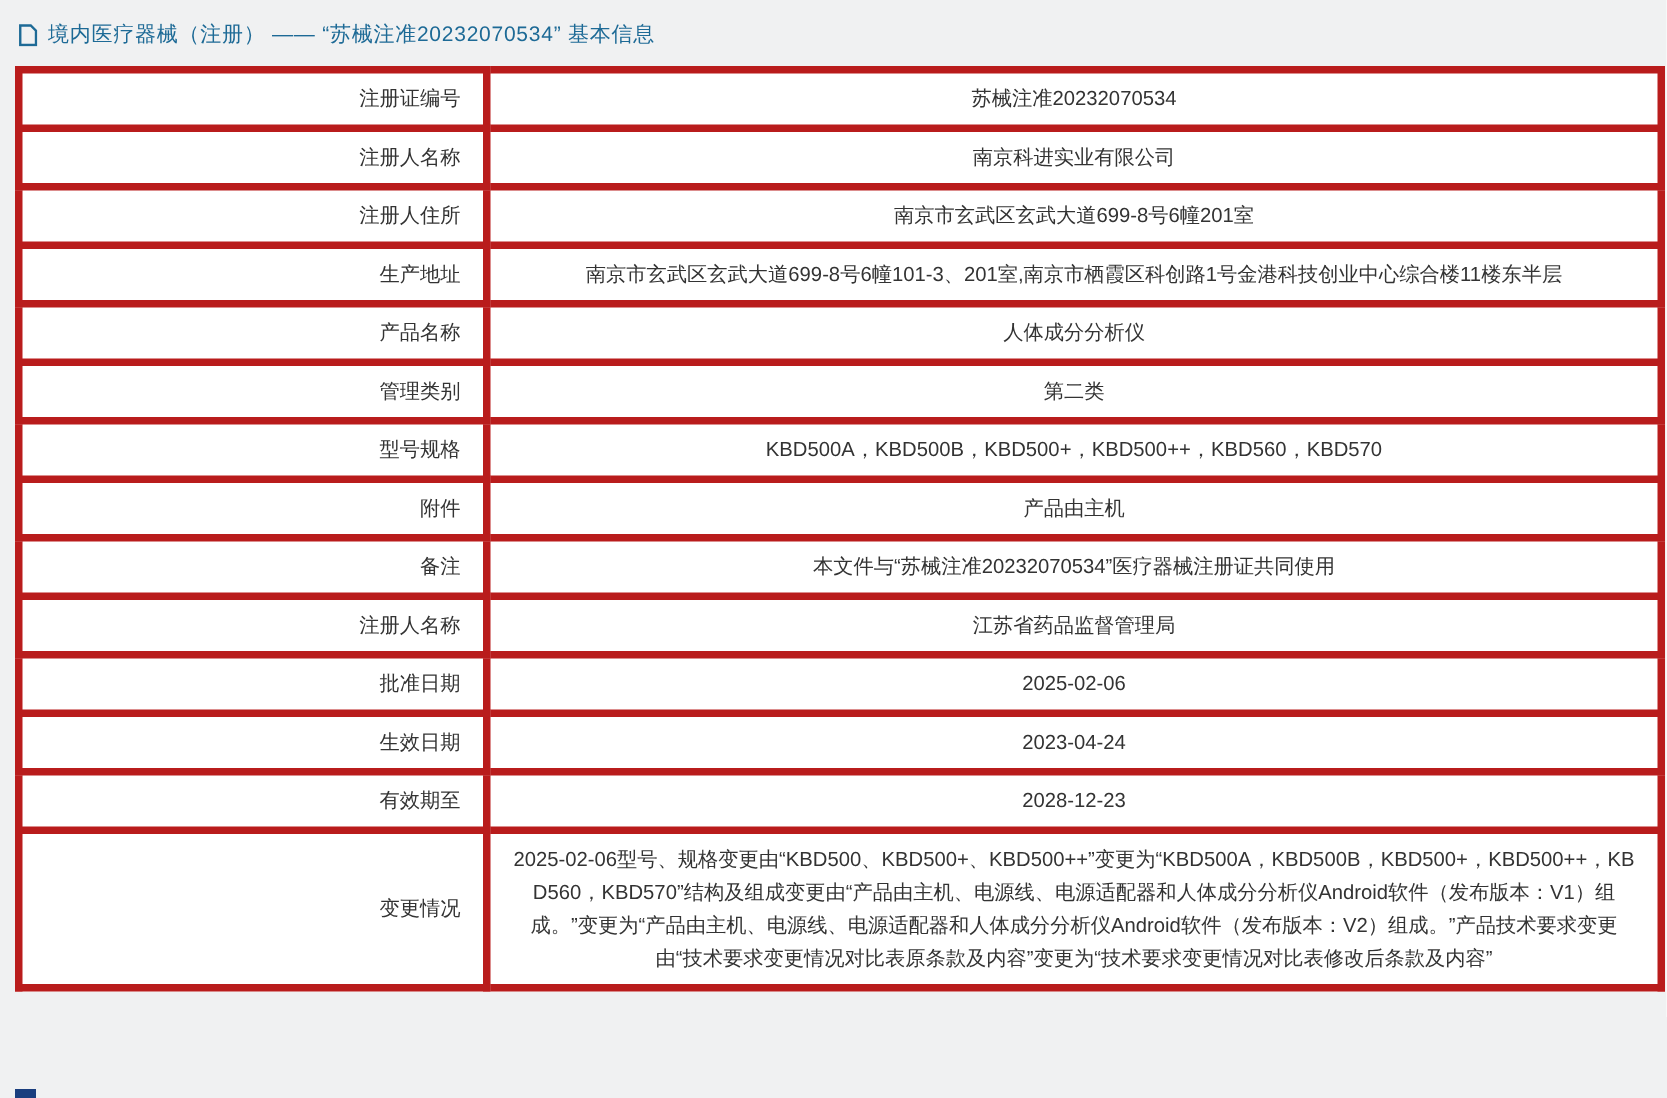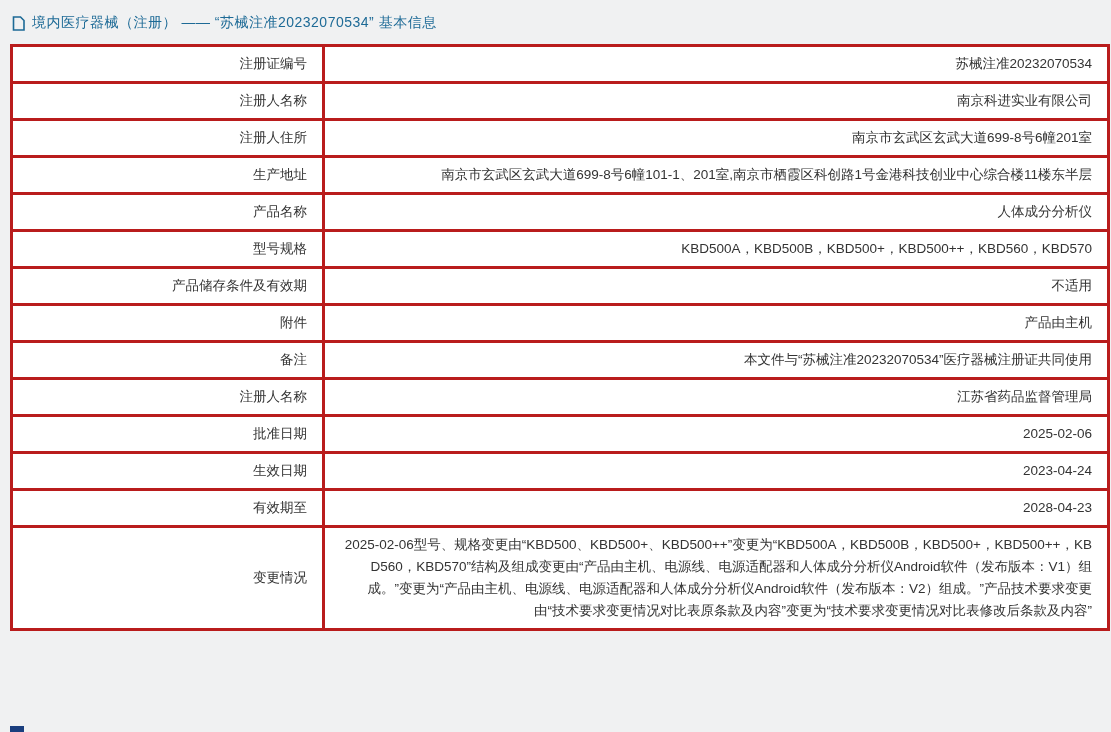--- a/index.html
+++ b/index.html
@@ -24,35 +24,35 @@
     letter-spacing:0.5px;
   }
   table.info-table {
     border-collapse:collapse;
     margin-left:10px;
     width:1100px;
     background:#ffffff;
     table-layout:fixed;
   }
   table.info-table td {
-    border:3px solid #b91c1c;
+    border:5px solid #b91c1c;
     font-size:13.5px;
     color:#333333;
     padding:6px 15px;
     line-height:22px;
     vertical-align:middle;
     word-break:break-all;
   }
   td.label-cell {
     width:312px;
     text-align:right;
     background:#ffffff;
     color:#333333;
   }
-  td.value-cell { text-align:right; }
+  td.value-cell { text-align:center; }
   .footer-strip {
     position:absolute;
     left:10px;
     bottom:0;
     width:14px;
     height:6px;
     background:#1a3e7e;
   }
 </style>
 </head>
@@ -76,33 +76,33 @@
       <tr>
         <td class="label-cell"><span>注册人名称</span></td>
         <td class="value-cell"><span>南京科进实业有限公司</span></td>
       </tr>
       <tr>
         <td class="label-cell"><span>注册人住所</span></td>
         <td class="value-cell"><span>南京市玄武区玄武大道699-8号6幢201室</span></td>
       </tr>
       <tr>
         <td class="label-cell"><span>生产地址</span></td>
-        <td class="value-cell"><span>南京市玄武区玄武大道699-8号6幢101-1、201室,南京市栖霞区科创路1号金港科技创业中心综合楼11楼东半层</span></td>
+        <td class="value-cell"><span>南京市玄武区玄武大道699-8号6幢101-3、201室,南京市栖霞区科创路1号金港科技创业中心综合楼11楼东半层</span></td>
       </tr>
       <tr>
         <td class="label-cell"><span>产品名称</span></td>
         <td class="value-cell"><span>人体成分分析仪</span></td>
       </tr>
       <tr>
+        <td class="label-cell"><span>管理类别</span></td>
+        <td class="value-cell"><span>第二类</span></td>
+      </tr>
+      <tr>
         <td class="label-cell"><span>型号规格</span></td>
         <td class="value-cell"><span>KBD500A，KBD500B，KBD500+，KBD500++，KBD560，KBD570</span></td>
-      </tr>
-      <tr>
-        <td class="label-cell"><span>产品储存条件及有效期</span></td>
-        <td class="value-cell"><span>不适用</span></td>
       </tr>
       <tr>
         <td class="label-cell"><span>附件</span></td>
         <td class="value-cell"><span>产品由主机</span></td>
       </tr>
       <tr>
         <td class="label-cell"><span>备注</span></td>
         <td class="value-cell"><span>本文件与“苏械注准20232070534”医疗器械注册证共同使用</span></td>
       </tr>
       <tr>
@@ -112,21 +112,21 @@
       <tr>
         <td class="label-cell"><span>批准日期</span></td>
         <td class="value-cell"><span>2025-02-06</span></td>
       </tr>
       <tr>
         <td class="label-cell"><span>生效日期</span></td>
         <td class="value-cell"><span>2023-04-24</span></td>
       </tr>
       <tr>
         <td class="label-cell"><span>有效期至</span></td>
-        <td class="value-cell"><span>2028-04-23</span></td>
+        <td class="value-cell"><span>2028-12-23</span></td>
       </tr>
       <tr>
         <td class="label-cell"><span>变更情况</span></td>
         <td class="value-cell"><span>2025-02-06型号、规格变更由“KBD500、KBD500+、KBD500++”变更为“KBD500A，KBD500B，KBD500+，KBD500++，KBD560，KBD570”结构及组成变更由“产品由主机、电源线、电源适配器和人体成分分析仪Android软件（发布版本：V1）组成。”变更为“产品由主机、电源线、电源适配器和人体成分分析仪Android软件（发布版本：V2）组成。”产品技术要求变更由“技术要求变更情况对比表原条款及内容”变更为“技术要求变更情况对比表修改后条款及内容”</span></td>
       </tr>
     </tbody>
 </table>
 
 <div class="footer-strip"></div>
 

